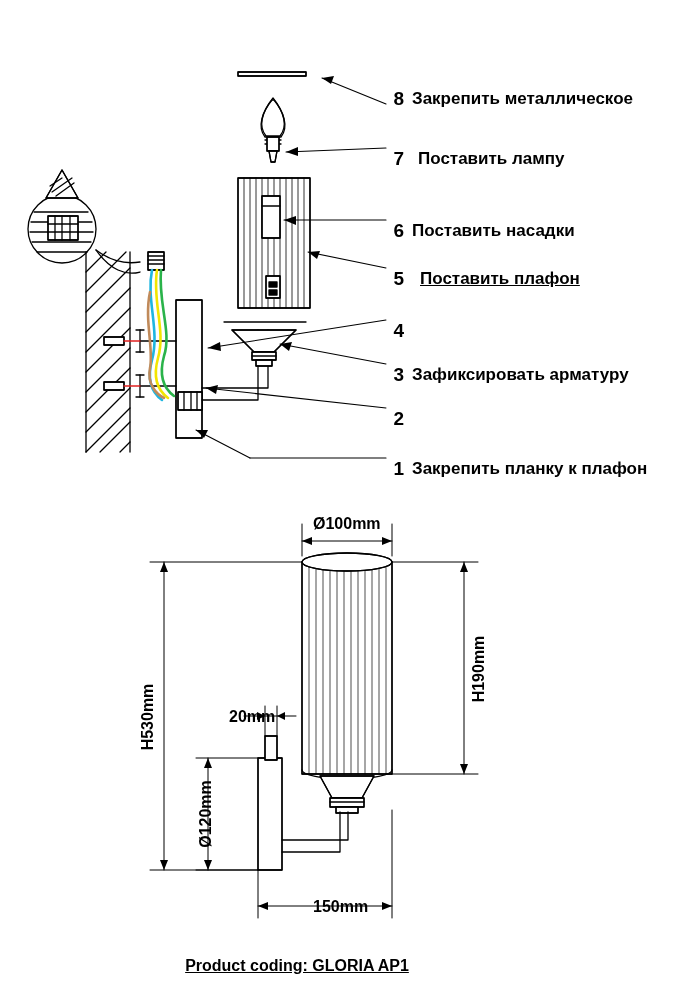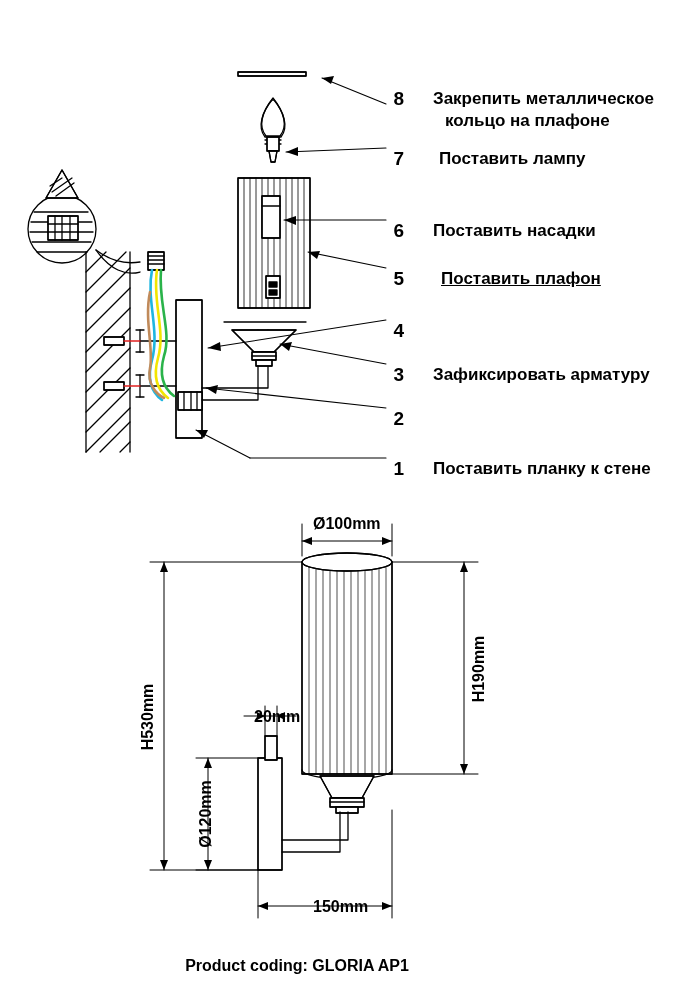--- a/index.html
+++ b/index.html
@@ -42,21 +42,20 @@
     font-weight: bold;
     width: 14px;
     text-align: right;
     margin-right: 8px;
     line-height: 22px;
   }
   .step-text {
     font-size: 17px;
     font-weight: bold;
     line-height: 22px;
-    margin-left: 21px;
   }
   .step-text .cont {
     display: block;
     padding-left: 12px;
   }
   .dim-label {
     position: absolute;
     font-size: 16px;
     font-weight: bold;
     white-space: nowrap;
@@ -66,20 +65,21 @@
     transform: rotate(-90deg);
   }
   .footer {
     position: absolute;
     left: 0;
     top: 957px;
     width: 594px;
     text-align: center;
     font-size: 16px;
     font-weight: bold;
+    text-decoration: underline;
   }
 </style>
 </head>
 <body>
 
 <div class="page">
 
   <svg class="svg-root" width="690" height="1000" viewBox="0 0 690 1000">
     <g fill="none" stroke="#000" stroke-width="1.3" stroke-linecap="round" stroke-linejoin="round">
 
@@ -349,21 +349,20 @@
 
     </g>
   </svg>
 
   <div class="steps">
 
     <div class="step-row" style="top:0px;left:0px;">
       <div class="step-num">8</div>
       <div class="step-text">
         <span>Закрепить металлическое</span>
-        <span class="cont">кольцо на плафоне</span>
       </div>
     </div>
 
     <div class="step-row" style="top:60px;left:0px;">
       <div class="step-num">7</div>
       <div class="step-text" style="padding-left:6px;">Поставить лампу</div>
     </div>
 
     <div class="step-row" style="top:132px;left:0px;">
       <div class="step-num">6</div>
@@ -383,32 +382,32 @@
       <div class="step-num">3</div>
       <div class="step-text">Зафиксировать арматуру</div>
     </div>
 
     <div class="step-row" style="top:320px;left:0px;">
       <div class="step-num">2</div>
     </div>
 
     <div class="step-row" style="top:370px;left:0px;">
       <div class="step-num">1</div>
-      <div class="step-text">Поставить планку к стене</div>
+      <div class="step-text">Закрепить планку к плафон</div>
     </div>
 
   </div>
 
   <div class="dim-label" style="left:313px; top:515px;">Ø100mm</div>
 
   <div class="dim-label vert" style="left:419px; top:660px; width:120px; text-align:center;">H190mm</div>
 
   <div class="dim-label vert" style="left:88px; top:708px; width:120px; text-align:center;">H530mm</div>
 
-  <div class="dim-label" style="left:254px; top:708px;text-align:center;">20mm</div>
+  <div class="dim-label" style="left:229px; top:708px;text-align:center;">20mm</div>
 
   <div class="dim-label vert" style="left:146px; top:805px; width:120px; text-align:center;">Ø120mm</div>
 
   <div class="dim-label" style="left:305px; top:898px;margin-left:8px;">150mm</div>
 
   <div class="footer">Product coding: GLORIA AP1</div>
 
 </div>
 
 </body></html>

